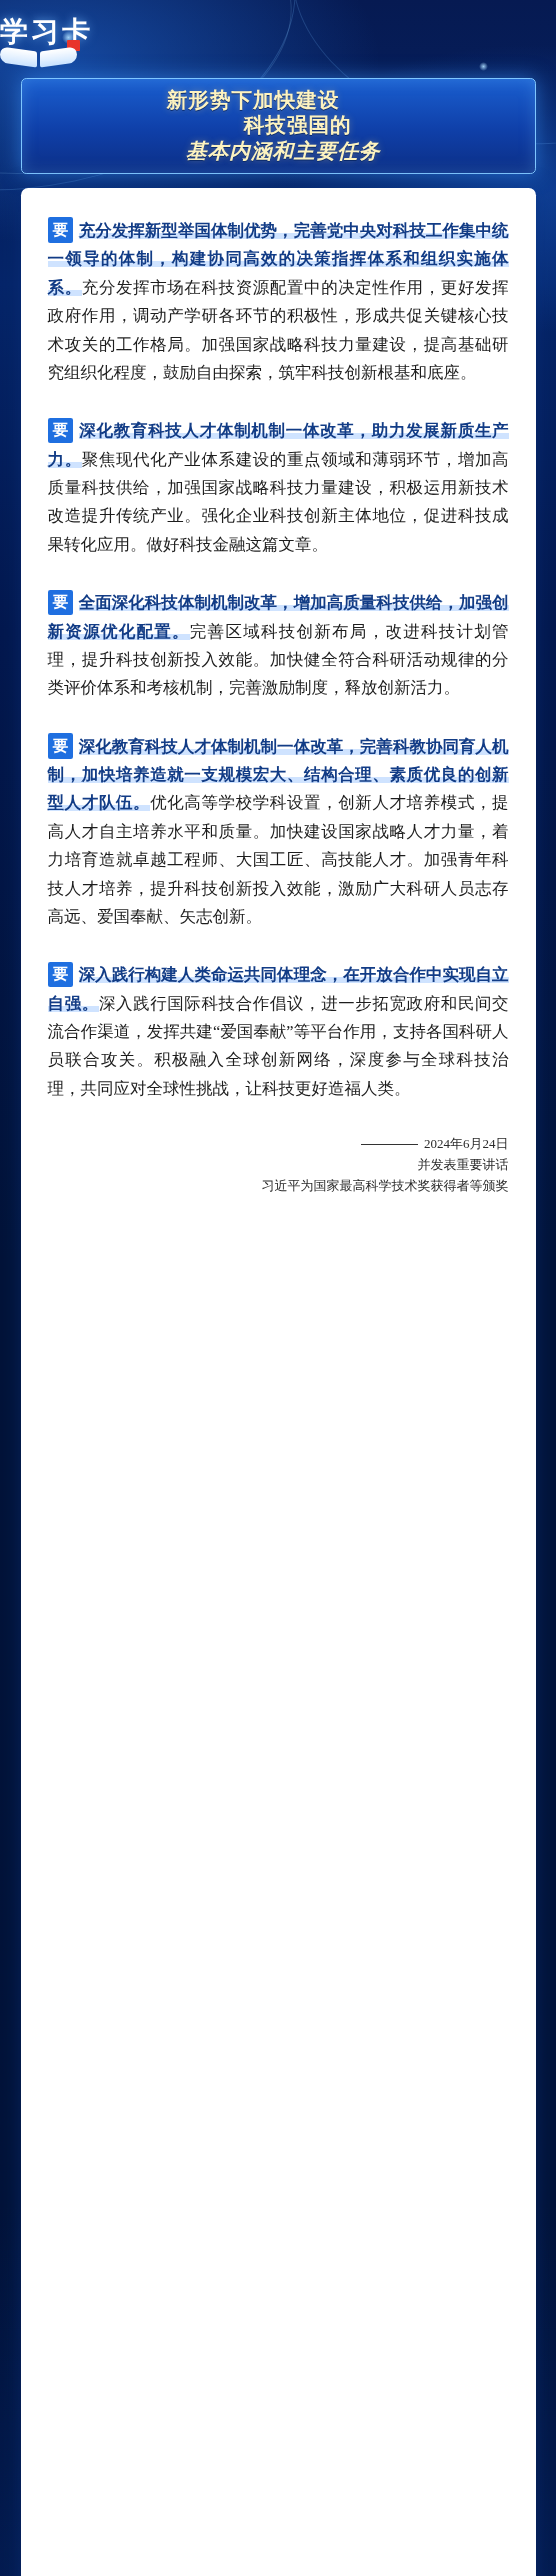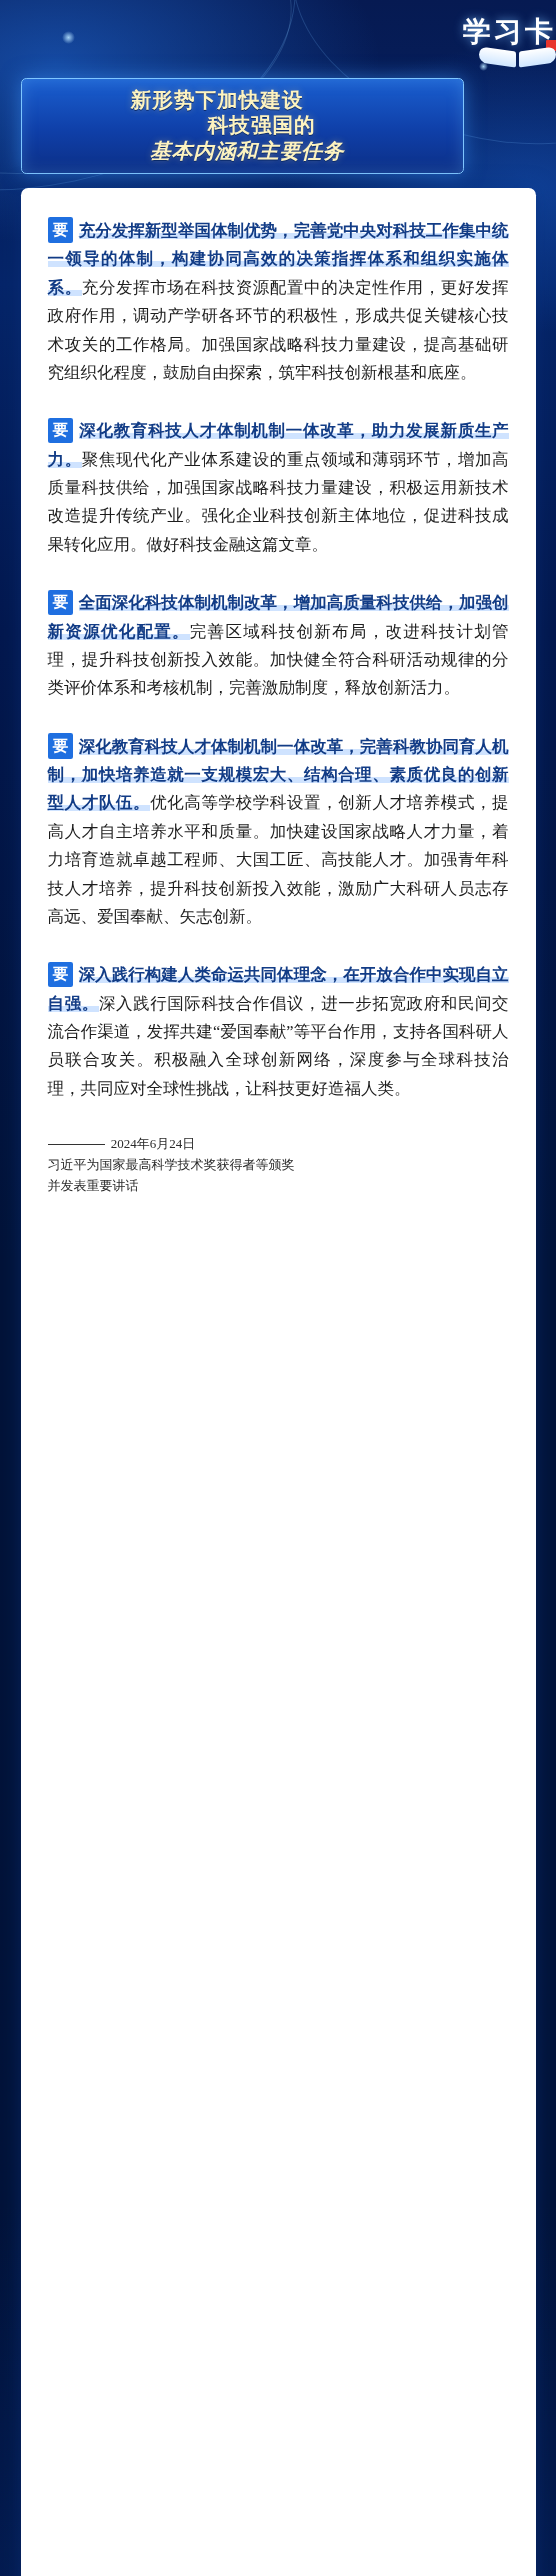--- a/index.html
+++ b/index.html
@@ -31,21 +31,21 @@
   .s3 { left:289px; top:-129px; width:412px; height:268px; transform:rotate(14deg); border-color:rgba(120,190,255,0.20); }
   .glow-dot {
     position:absolute; border-radius:50%;
     background:radial-gradient(circle, rgba(180,225,255,0.9), rgba(180,225,255,0) 70%);
     pointer-events:none;
   }
 
   
   .logo-wrap {
     position:absolute; left:0; top:17.5px; width:556px;
-    display:flex; flex-direction:column; align-items:flex-end;
+    display:flex; flex-direction:column; align-items:flex-start;
   }
   .logo-text {
     font-family:"Liberation Serif", serif;
     font-size:28px; font-weight:bold; color:#ffffff;
     letter-spacing:3.1px;
     text-shadow:0 0 9.3px rgba(120,190,255,0.8);
     line-height:1;
   }
   .logo-book {
     margin-top:3.1px;
@@ -60,21 +60,21 @@
   }
   .logo-book:before { left:0; transform:skewY(8deg); border-radius:8.2px 2.1px 2.1px 8.2px; }
   .logo-book:after  { right:0; transform:skewY(-8deg); }
   .logo-flag {
     position:absolute; right:-3.1px; top:-8.2px;
     width:13.4px; height:10.3px; background:#e8352c; border-radius:1px;
   }
 
   
   .banner {
-    position:absolute; left:20.6px; top:78px; width:443px; height:96px;
+    position:absolute; left:20.6px; top:78px; width:515px; height:96px;
     background:linear-gradient(180deg,#1a5fd0 0%, #0f3fa8 55%, #0c2f86 100%);
     border:1.5px solid #7fc6ff;
     border-radius:5.2px;
     box-shadow:0 0 20.6px rgba(60,150,255,0.55), inset 0 0 15.5px rgba(120,200,255,0.25);
     display:flex; flex-direction:column; align-items:center; justify-content:center;
   }
   .banner .line {
     font-family:"Liberation Serif", serif;
     font-weight:bold;
     color:#fdf3c0;
@@ -122,20 +122,21 @@
   }
   .hl {
     font-weight:bold;
     color:#123c86;
     background:linear-gradient(180deg, rgba(255,255,255,0) 62%, #cfe3ff 62%, #cfe3ff 96%, rgba(255,255,255,0) 96%);
   }
 
   
   .sig {
     margin-top:20.6px;
+    text-align:right;
     font-family:"Liberation Serif", serif;
     font-size:13px;
     line-height:1.62;
     color:#2a2a2a;
   }
   .sig .rule {
     display:inline-block;
     width:57px; height:1px; background:#333; vertical-align:3.6px; margin-right:6.2px;
   }
 </style>
@@ -193,20 +194,20 @@
     <div class="section">
       <p class="para">
         <span class="tag">要</span><span class="hl">深入践行构建人类命运共同体理念，在开放合作中实现自立自强。</span><span>深入践行国际科技合作倡议，进一步拓宽政府和民间交流合作渠道，发挥共建“爱国奉献”等平台作用，支持各国科研人员联合攻关。积极融入全球创新网络，深度参与全球科技治理，共同应对全球性挑战，让科技更好造福人类。</span>
       </p>
     </div>
 
     <div class="sig">
       <div>
         <span class="rule"></span><span>2024年6月24日</span>
       </div>
+      <div>并发表重要讲话</div>
       <div>习近平为国家最高科学技术奖获得者等颁奖</div>
-      <div>并发表重要讲话</div>
     </div>
 
   </div>
 
 </div>
 
 
 </body></html>

